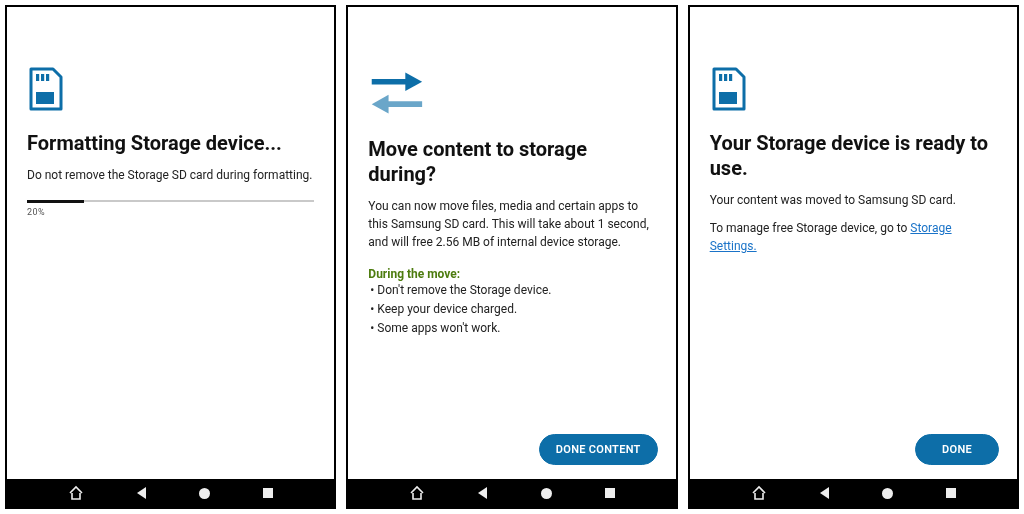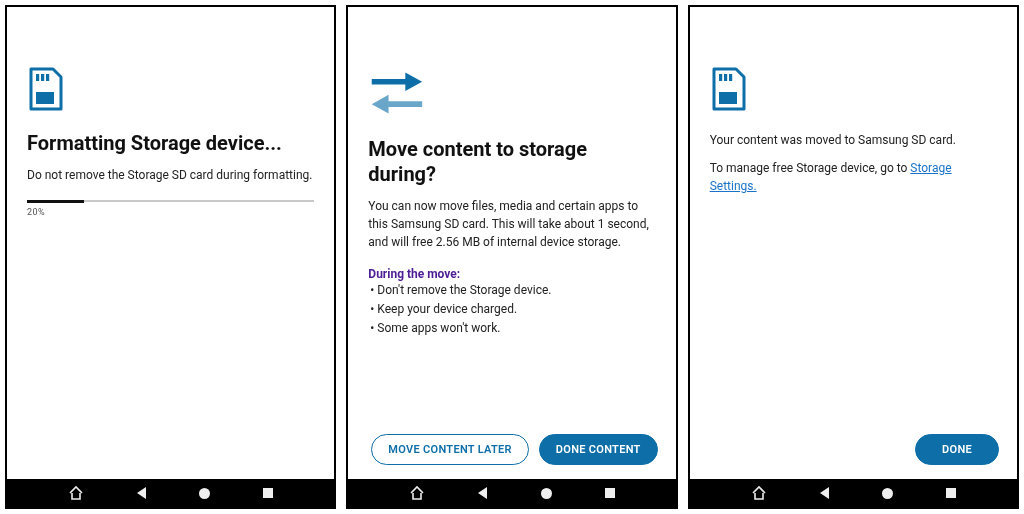--- a/index.html
+++ b/index.html
@@ -46,21 +46,21 @@
     }
     .subtext {
       font-size: 12px;
       color: #222;
       line-height: 1.5;
       margin-bottom: 10px;
     }
     .subhead {
       font-size: 12px;
       font-weight: 700;
-      color: #4c1d95;
+      color: #4d7c0f;
       margin-top: 6px;
     }
     .bullets {
       font-size: 12px;
       color: #222;
       line-height: 1.6;
       padding-left: 2px;
     }
     .bullets .row::before { content: "• "; }
 
@@ -181,21 +181,20 @@
     <div class="subtext">You can now move files, media and certain apps to this Samsung SD card. This will take about 1 second, and will free 2.56 MB of internal device storage.</div>
     <div class="subhead">During the move:</div>
     <div class="bullets">
       <div class="row">Don't remove the Storage device.</div>
       <div class="row">Keep your device charged.</div>
       <div class="row">Some apps won't work.</div>
     </div>
     <div class="spacer"></div>
   </div>
   <div class="btn-row">
-    <div class="btn btn-outline">MOVE CONTENT LATER</div>
     <div class="btn btn-fill">DONE CONTENT</div>
   </div>
   <div class="navbar">
     <span class="nav-home-badge">
       <svg viewBox="0 0 16 16">
           <path d="M2 8 L8 2 L14 8 M4 8 V14 H12 V8" stroke="#eee" stroke-width="1.6" fill="none"></path>
         </svg>
     </span>
     <span class="nav-tri"></span>
     <span class="nav-circle"></span>
@@ -207,20 +206,21 @@
   <div class="content">
     <div class="sd-icon">
       <svg viewBox="0 0 36 44">
         <path d="M4 2 H26 L34 10 V42 H4 Z" fill="none" stroke="#0d6ea8" stroke-width="3" stroke-linejoin="round"></path>
         <rect x="9" y="7" width="3.2" height="7" fill="#0d6ea8"></rect>
         <rect x="14" y="7" width="3.2" height="7" fill="#0d6ea8"></rect>
         <rect x="19" y="7" width="3.2" height="7" fill="#0d6ea8"></rect>
         <rect x="9" y="25" width="18" height="12" fill="#0d6ea8"></rect>
       </svg>
     </div>
+    <div class="title">Your Storage device is ready to use.</div>
     <div class="subtext">Your content was moved to Samsung SD card.</div>
     <div class="subtext">
       <span>To manage free Storage device, go to </span><a href="#" class="link">Storage Settings.</a>
     </div>
     <div class="spacer"></div>
   </div>
   <div class="btn-row">
     <div class="btn btn-fill" style="padding:8px 26px">DONE</div>
   </div>
   <div class="navbar">

